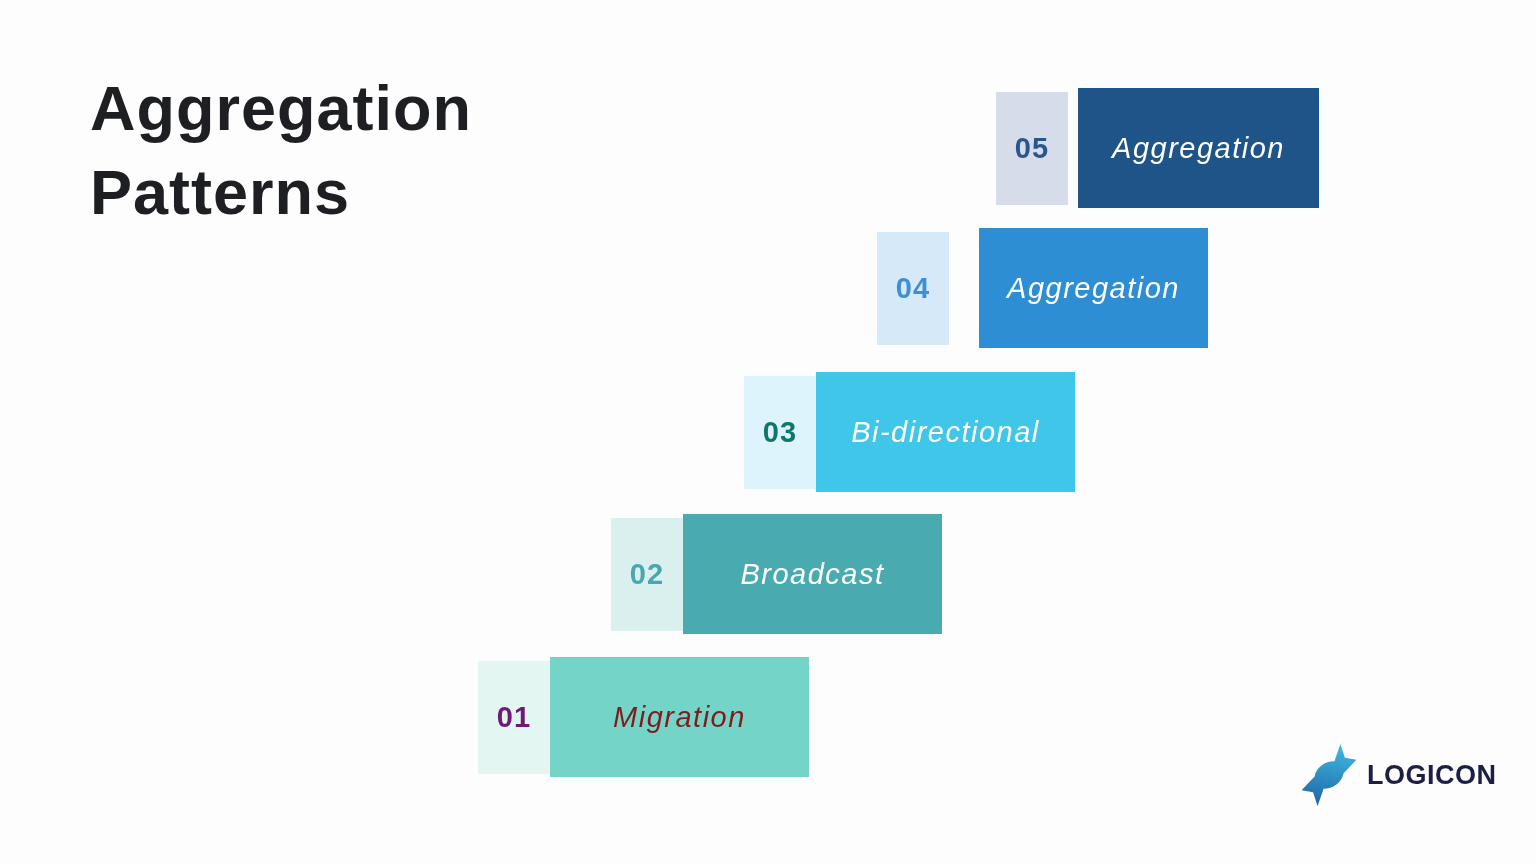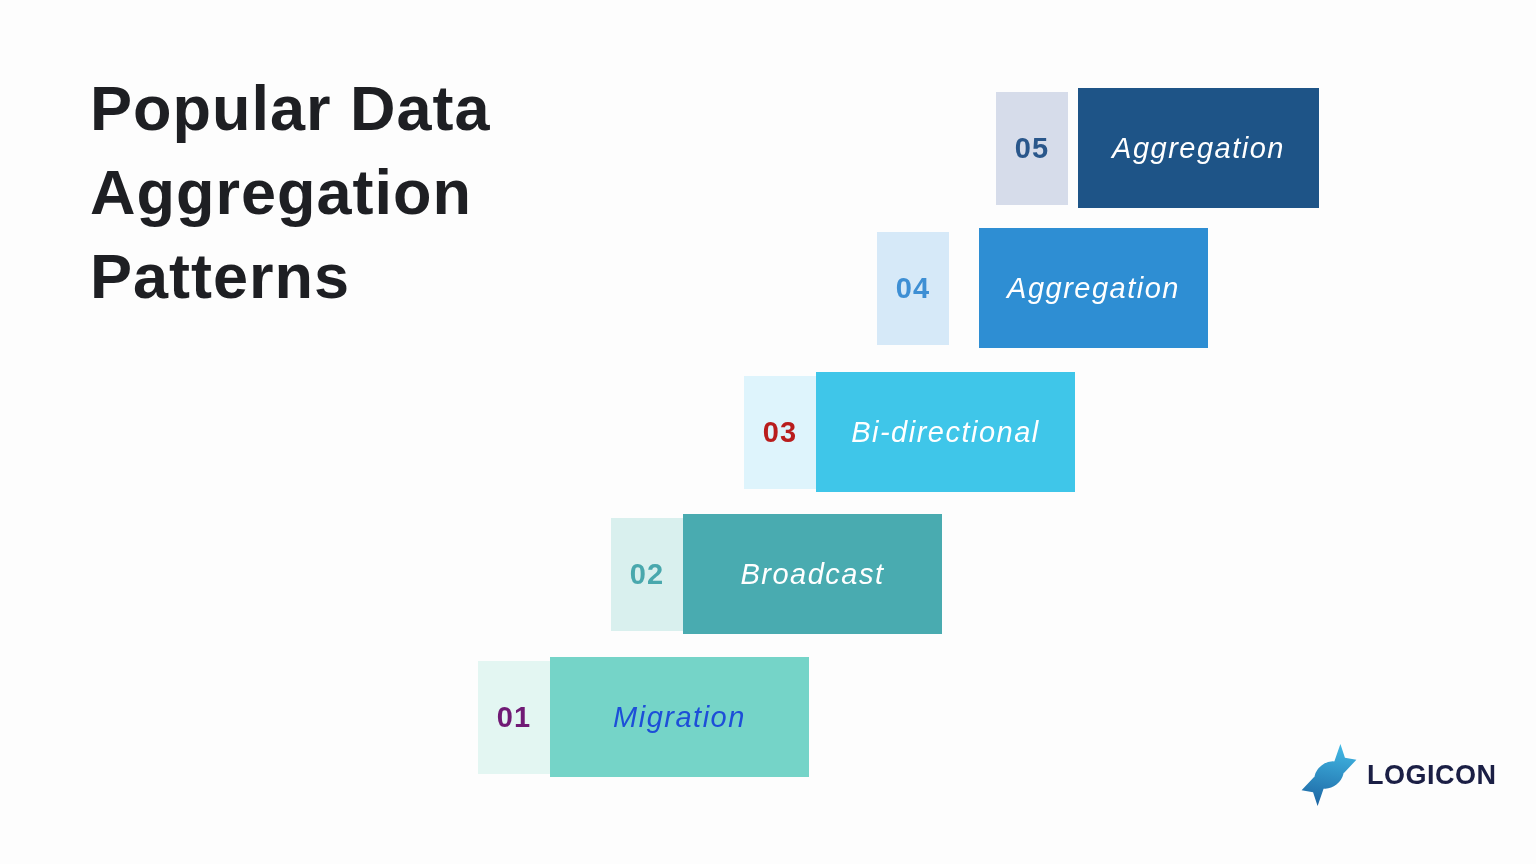--- a/index.html
+++ b/index.html
@@ -71,37 +71,36 @@
   .logo-text {
     font-size: 27px;
     font-weight: 800;
     letter-spacing: 0.5px;
   }
 </style>
 </head>
 <body style="background: rgb(253, 253, 253);">
 
 <h1 class="title" style="color: rgb(30, 31, 35);">
-  <span>Popular Data</span>
   <span>Aggregation</span>
   <span>Patterns</span>
 </h1>
 
 <div class="step s1">
   <div class="num" style="background: rgb(227, 246, 242); color: #701a75;">01</div>
-  <div class="bar" style="background: rgb(117, 212, 200); color: #1d4ed8;">Migration</div>
+  <div class="bar" style="background: rgb(117, 212, 200); color: #7f1d1d;">Migration</div>
 </div>
 
 <div class="step s2">
   <div class="num" style="background: rgb(217, 240, 238); color: rgb(73, 168, 173);">02</div>
   <div class="bar" style="background: rgb(73, 171, 176); color: rgb(255, 255, 255);">Broadcast</div>
 </div>
 
 <div class="step s3">
-  <div class="num" style="background: rgb(222, 244, 252); color: #b91c1c;">03</div>
+  <div class="num" style="background: rgb(222, 244, 252); color: #0f766e;">03</div>
   <div class="bar" style="background: rgb(63, 198, 233); color: rgb(255, 255, 255);">Bi-directional</div>
 </div>
 
 <div class="step s4">
   <div class="num" style="background: rgb(214, 233, 248); color: rgb(62, 143, 212);">04</div>
   <div class="bar" style="background: rgb(46, 142, 211); color: rgb(255, 255, 255);">Aggregation</div>
 </div>
 
 <div class="step s5">
   <div class="num" style="background: rgb(214, 220, 234); color: rgb(42, 87, 139);">05</div>

